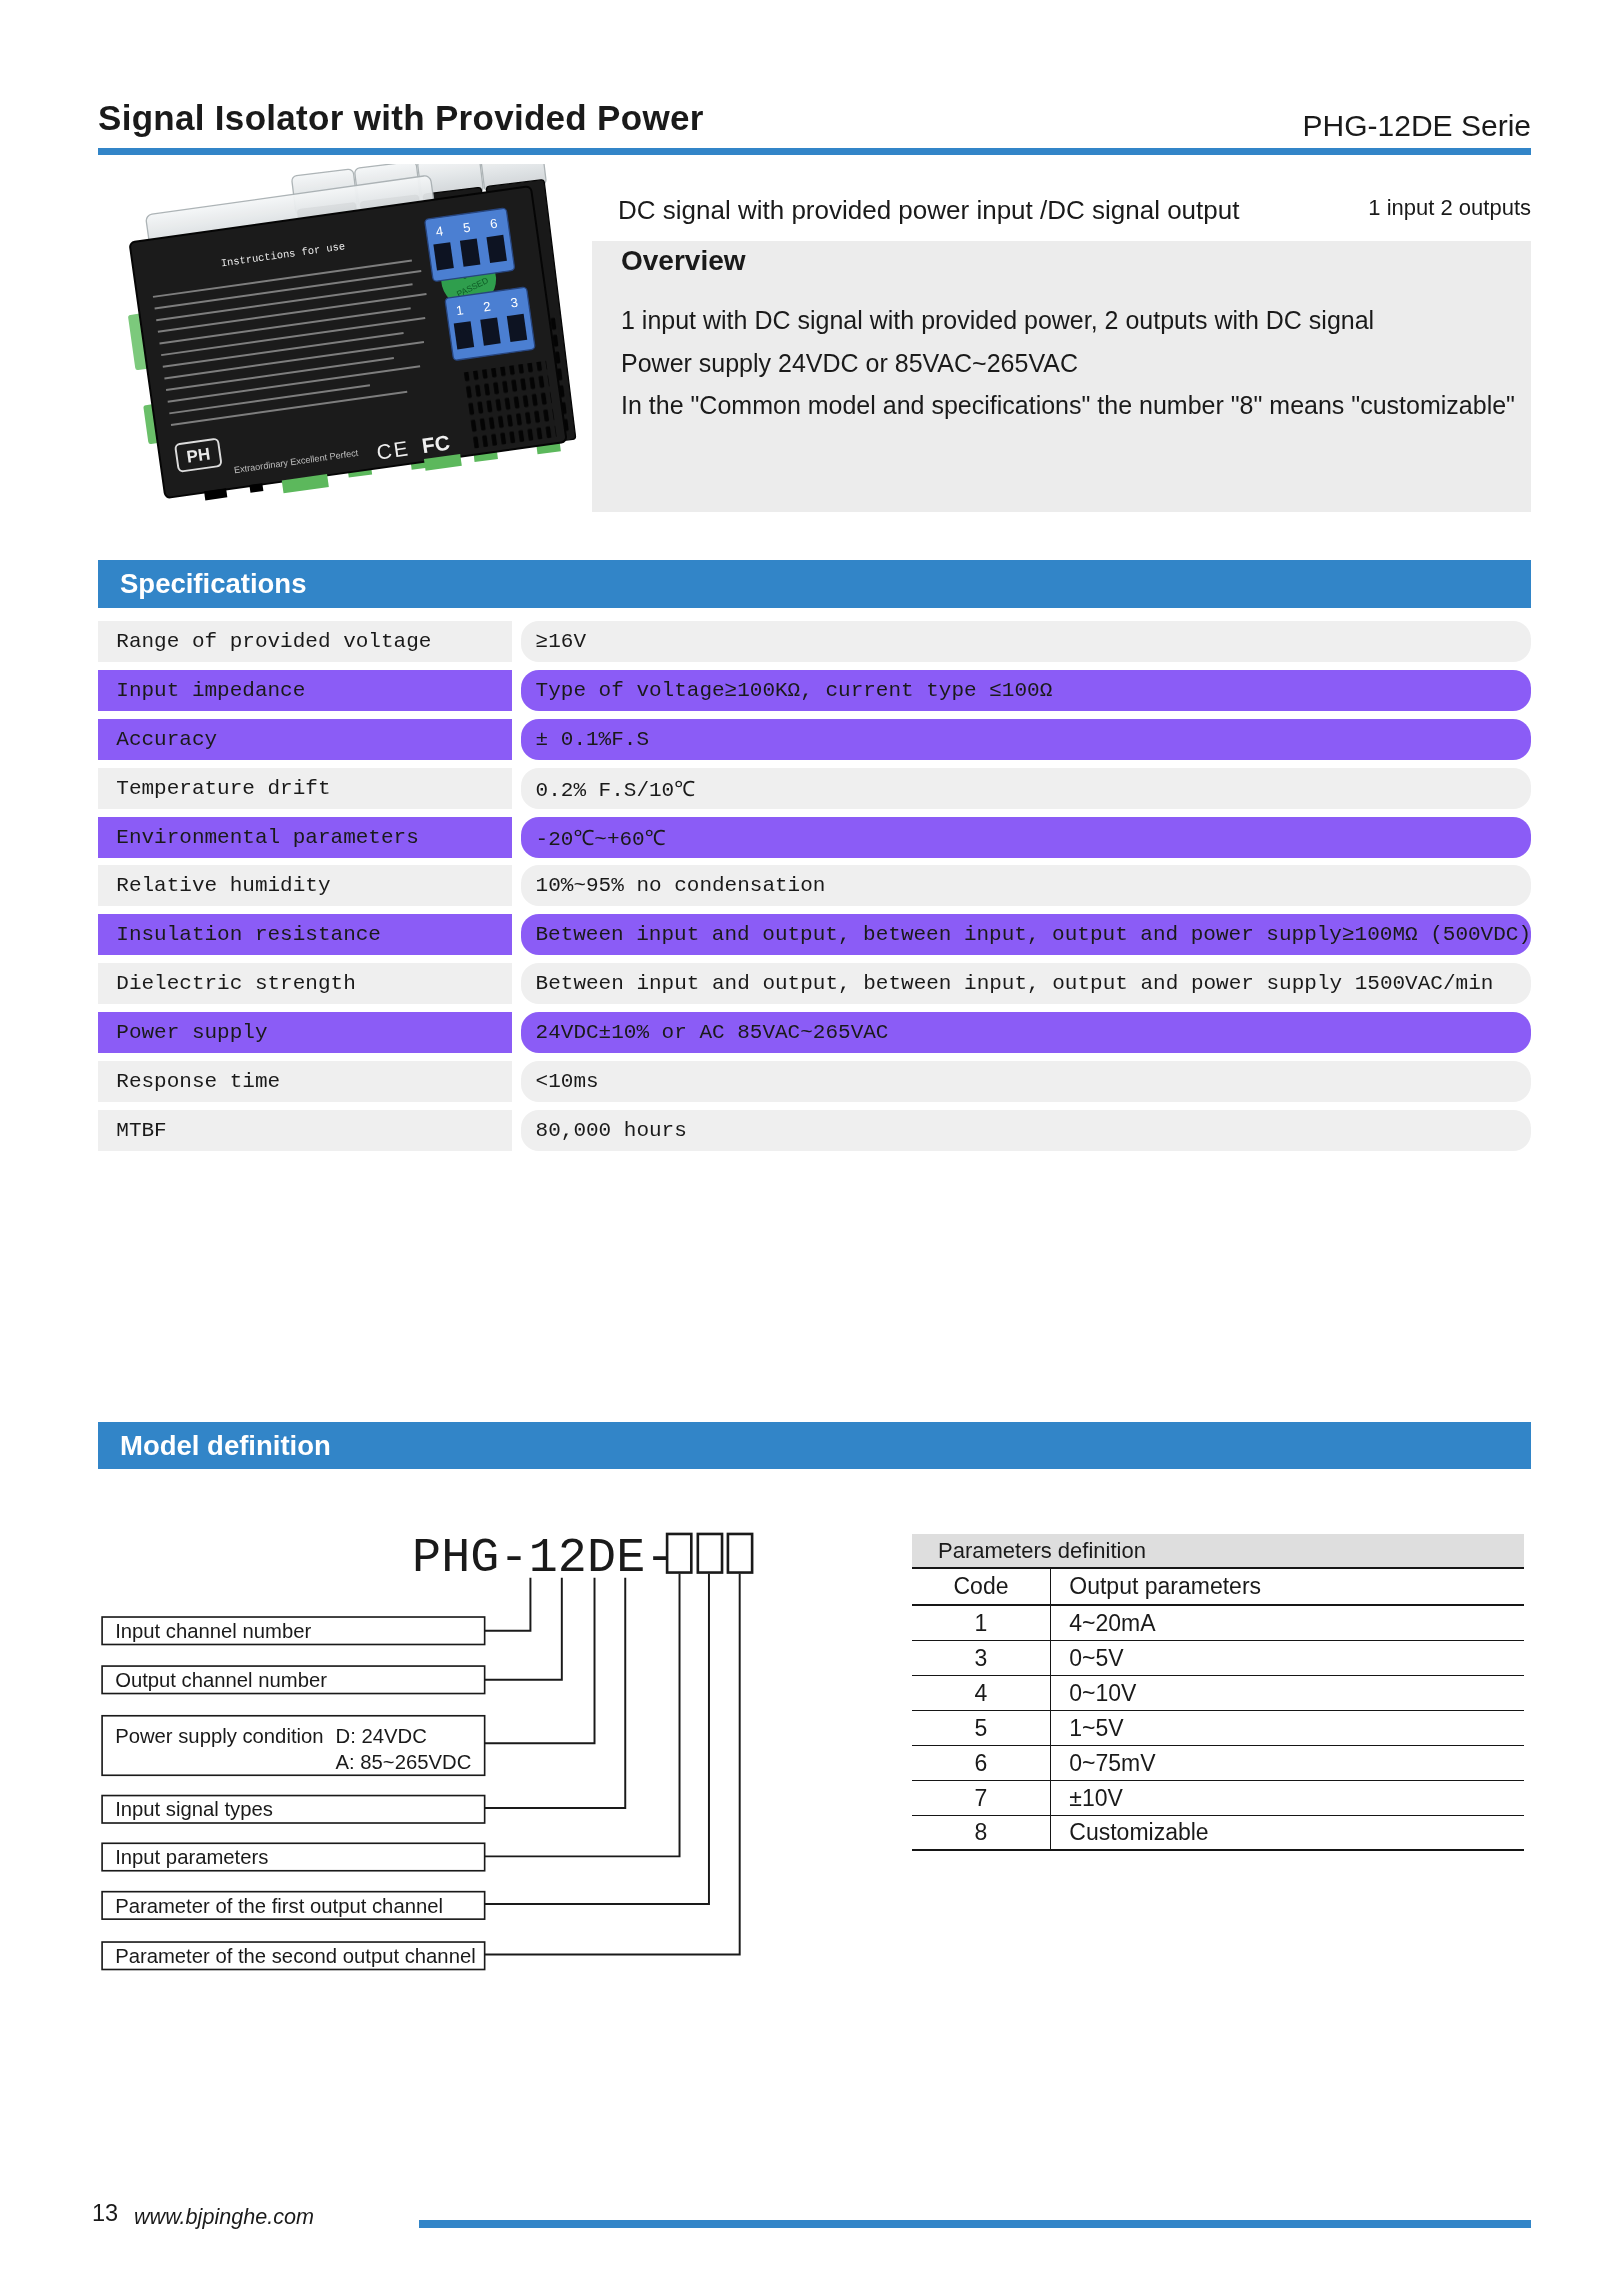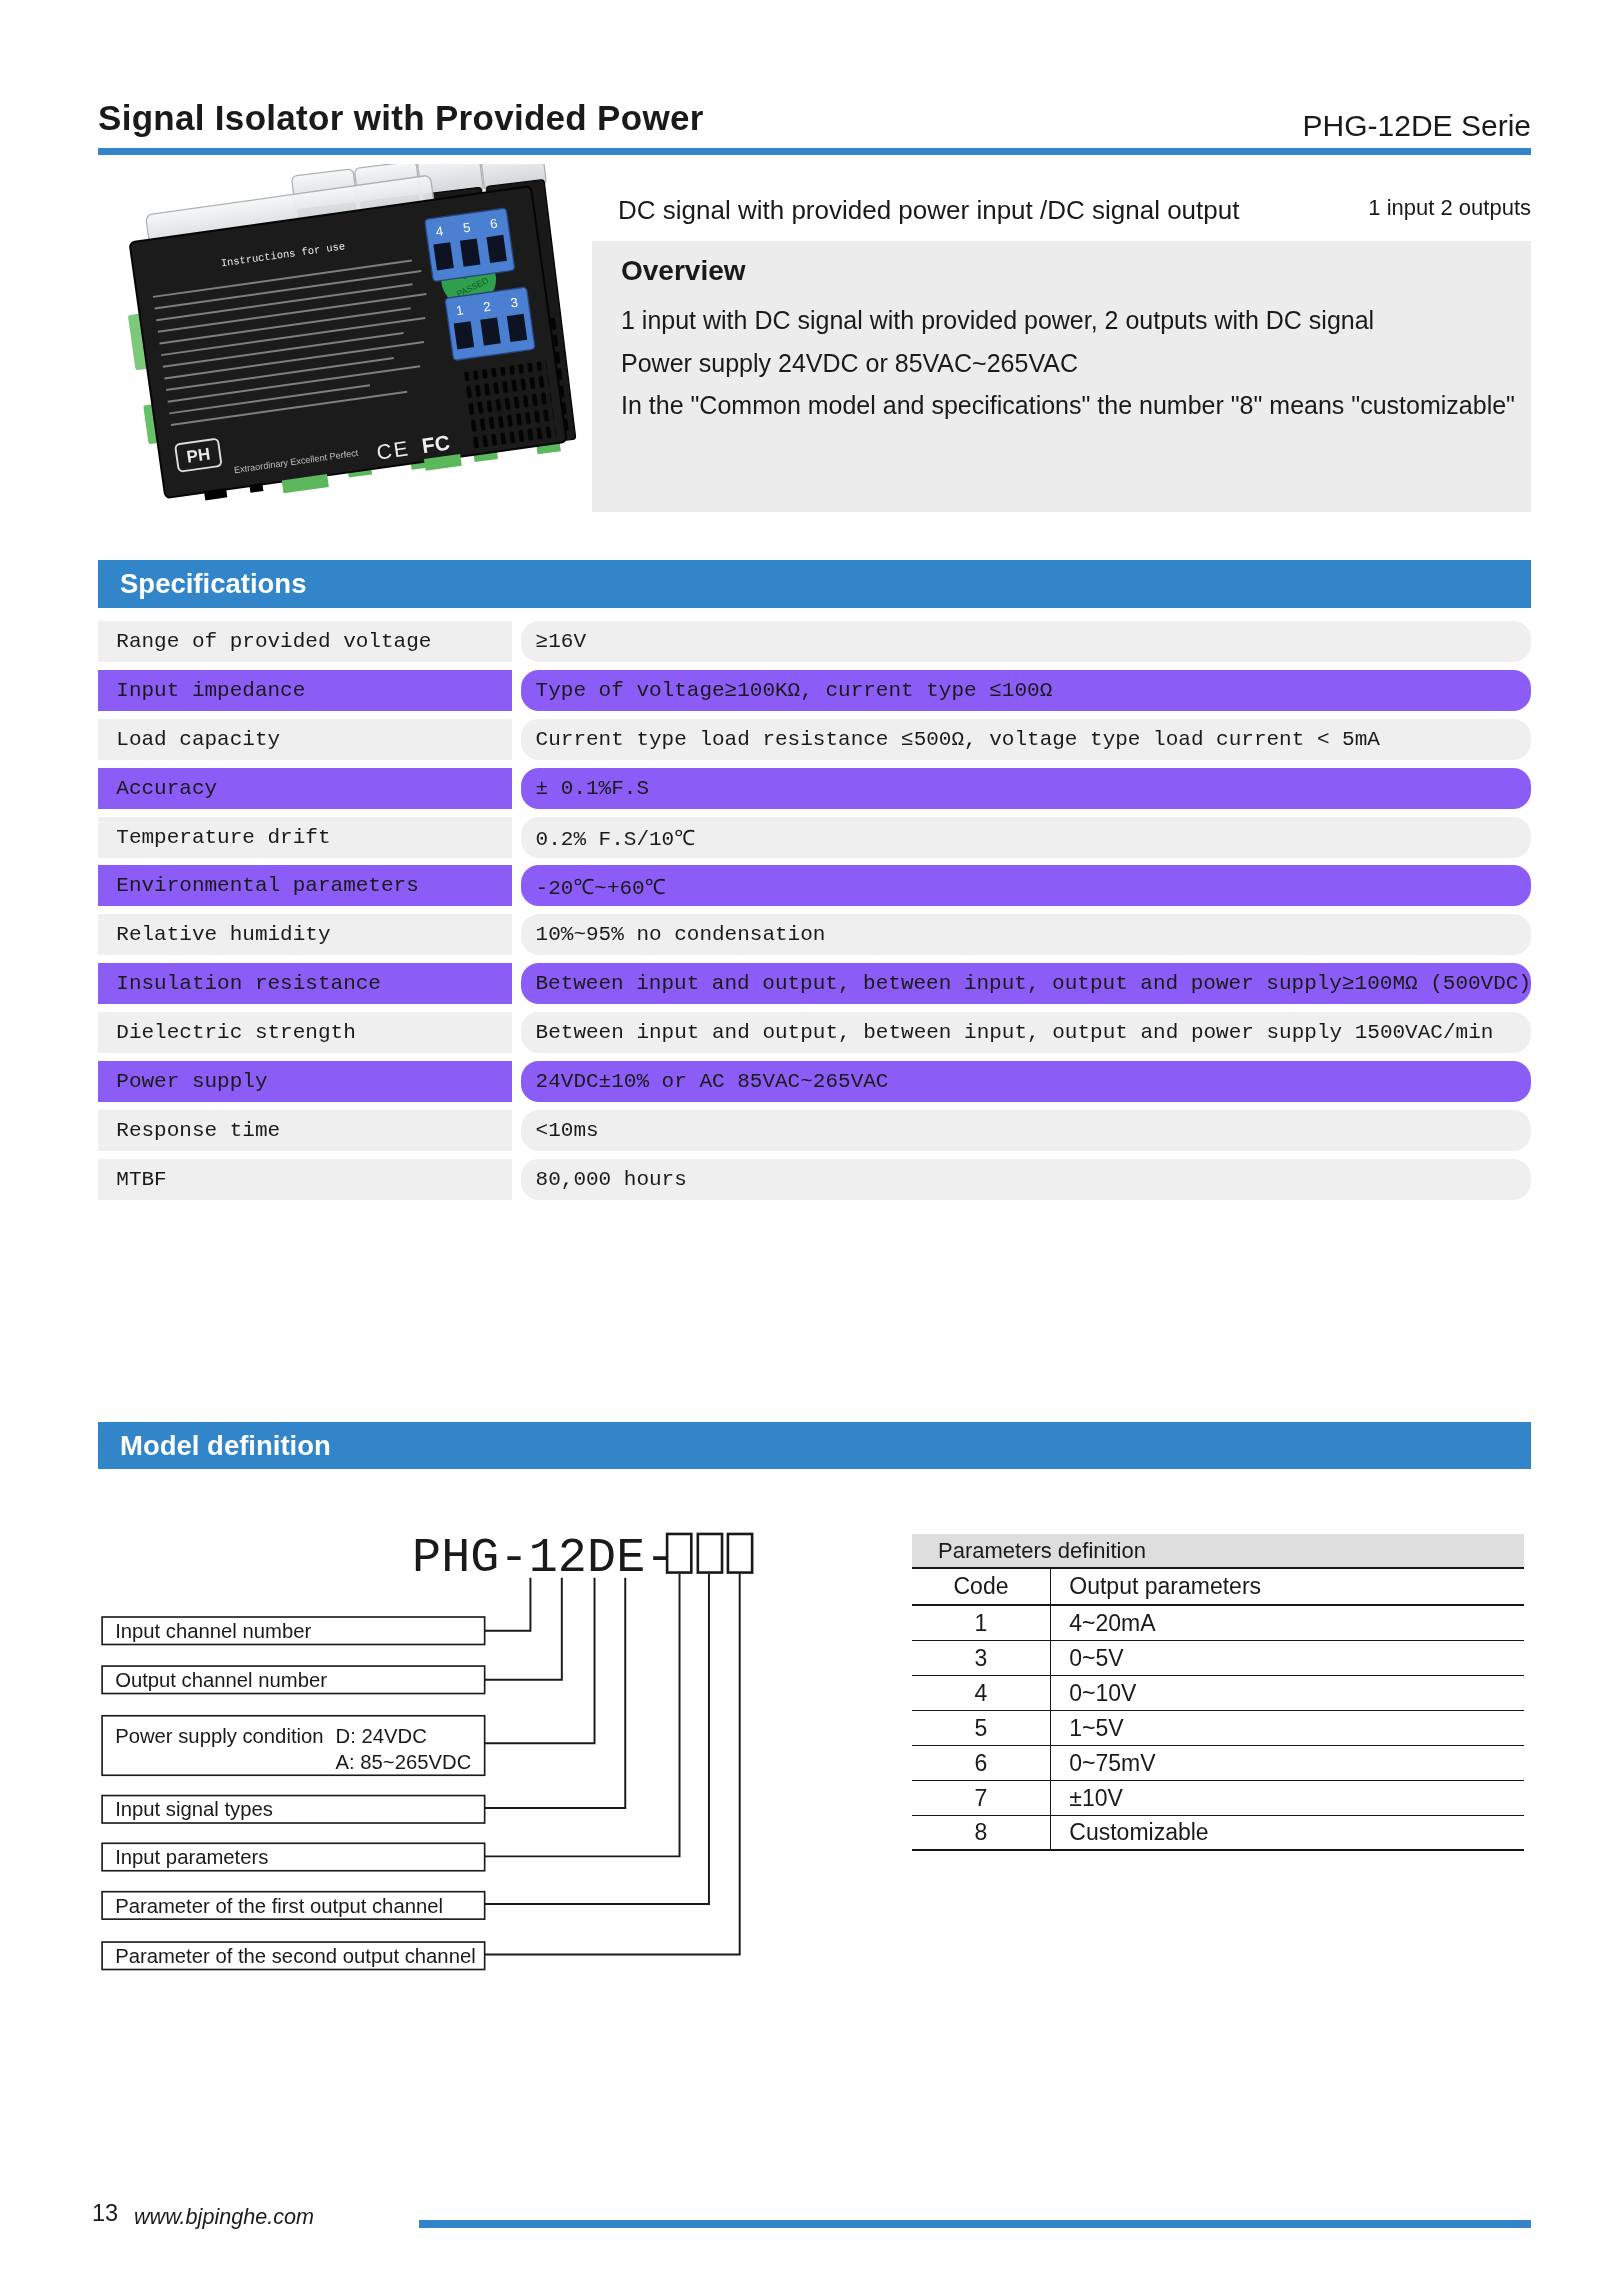--- a/index.html
+++ b/index.html
@@ -8,21 +8,21 @@
 
   
   .doc-title{position:absolute;left:98px;top:98px;font-size:35px;font-weight:bold;letter-spacing:0.3px;}
   .doc-series{position:absolute;right:92px;top:109px;font-size:30px;font-weight:400;}
   .head-rule{position:absolute;left:98px;top:148px;width:1433px;height:6.5px;background:#3285C8;}
 
   
   .hero-sub{position:absolute;left:618px;top:195px;font-size:26px;}
   .hero-io{position:absolute;right:92px;top:195px;font-size:22px;}
   .overview{position:absolute;left:592px;top:241px;width:939px;height:271px;background:#ECECEC;}
-  .ov-title{position:absolute;left:29px;top:14px;font-size:28px;font-weight:bold;}
+  .ov-title{position:absolute;left:29px;top:4px;font-size:28px;font-weight:bold;}
   .ov-line{position:absolute;left:29px;font-size:25px;white-space:nowrap;}
   .ov-l0{top:65px}.ov-l1{top:108px}.ov-l2{top:150px}
   .photo{position:absolute;left:111px;top:164px;width:484px;height:366px;}
 
   
   .section-bar{position:absolute;left:98px;width:1433px;background:#3285C8;color:#fff;
                font-size:27.5px;font-weight:bold;display:flex;align-items:center;padding-left:22px;box-sizing:border-box;}
   .bar-spec{top:560px;height:48px;}
   .bar-model{top:1422px;height:47px;}
 
@@ -207,24 +207,20 @@
 
   <div class="spec-table">
     <div class="spec-row row-light">
       <div class="spec-label">Range of provided voltage</div>
       <div class="spec-value">≥16V</div>
     </div>
     <div class="spec-row row-dark">
       <div class="spec-label">Input impedance</div>
       <div class="spec-value">Type of voltage≥100KΩ, current type ≤100Ω</div>
     </div>
-    <div class="spec-row row-light">
-      <div class="spec-label">Load capacity</div>
-      <div class="spec-value">Current type load resistance ≤500Ω, voltage type load current &lt; 5mA</div>
-    </div>
     <div class="spec-row row-dark">
       <div class="spec-label">Accuracy</div>
       <div class="spec-value">± 0.1%F.S</div>
     </div>
     <div class="spec-row row-light">
       <div class="spec-label">Temperature drift</div>
       <div class="spec-value">0.2% F.S/10℃</div>
     </div>
     <div class="spec-row row-dark">
       <div class="spec-label">Environmental parameters</div>

